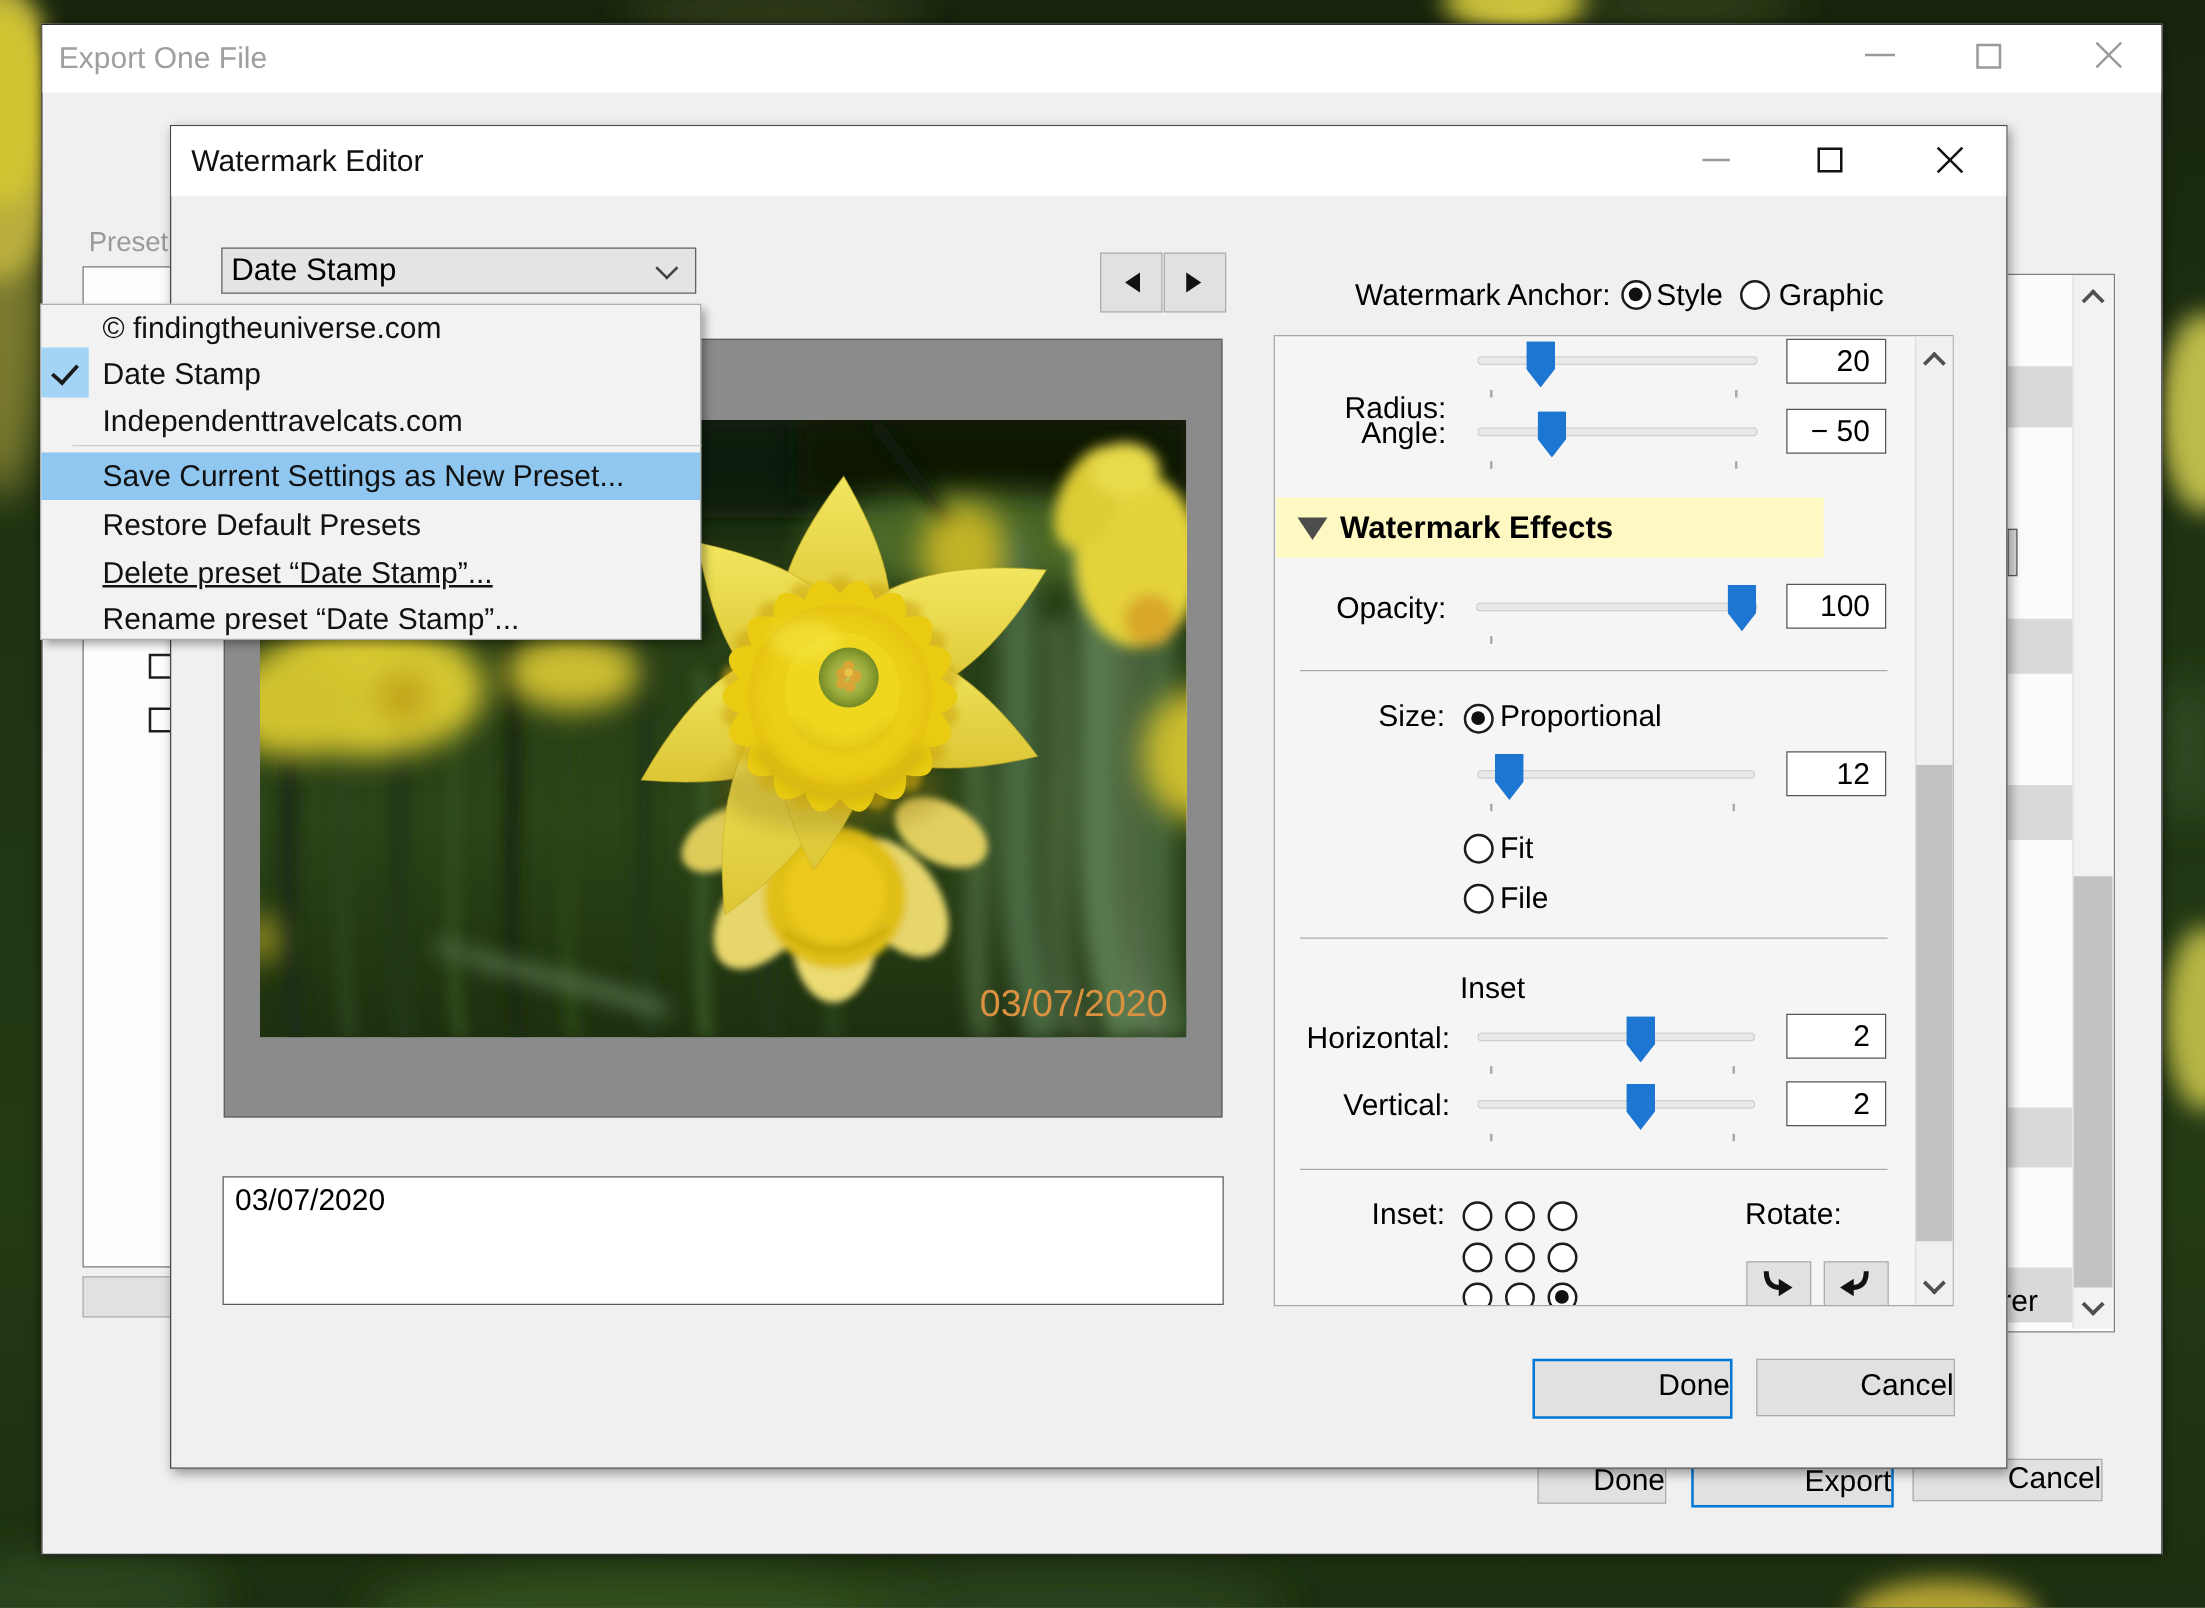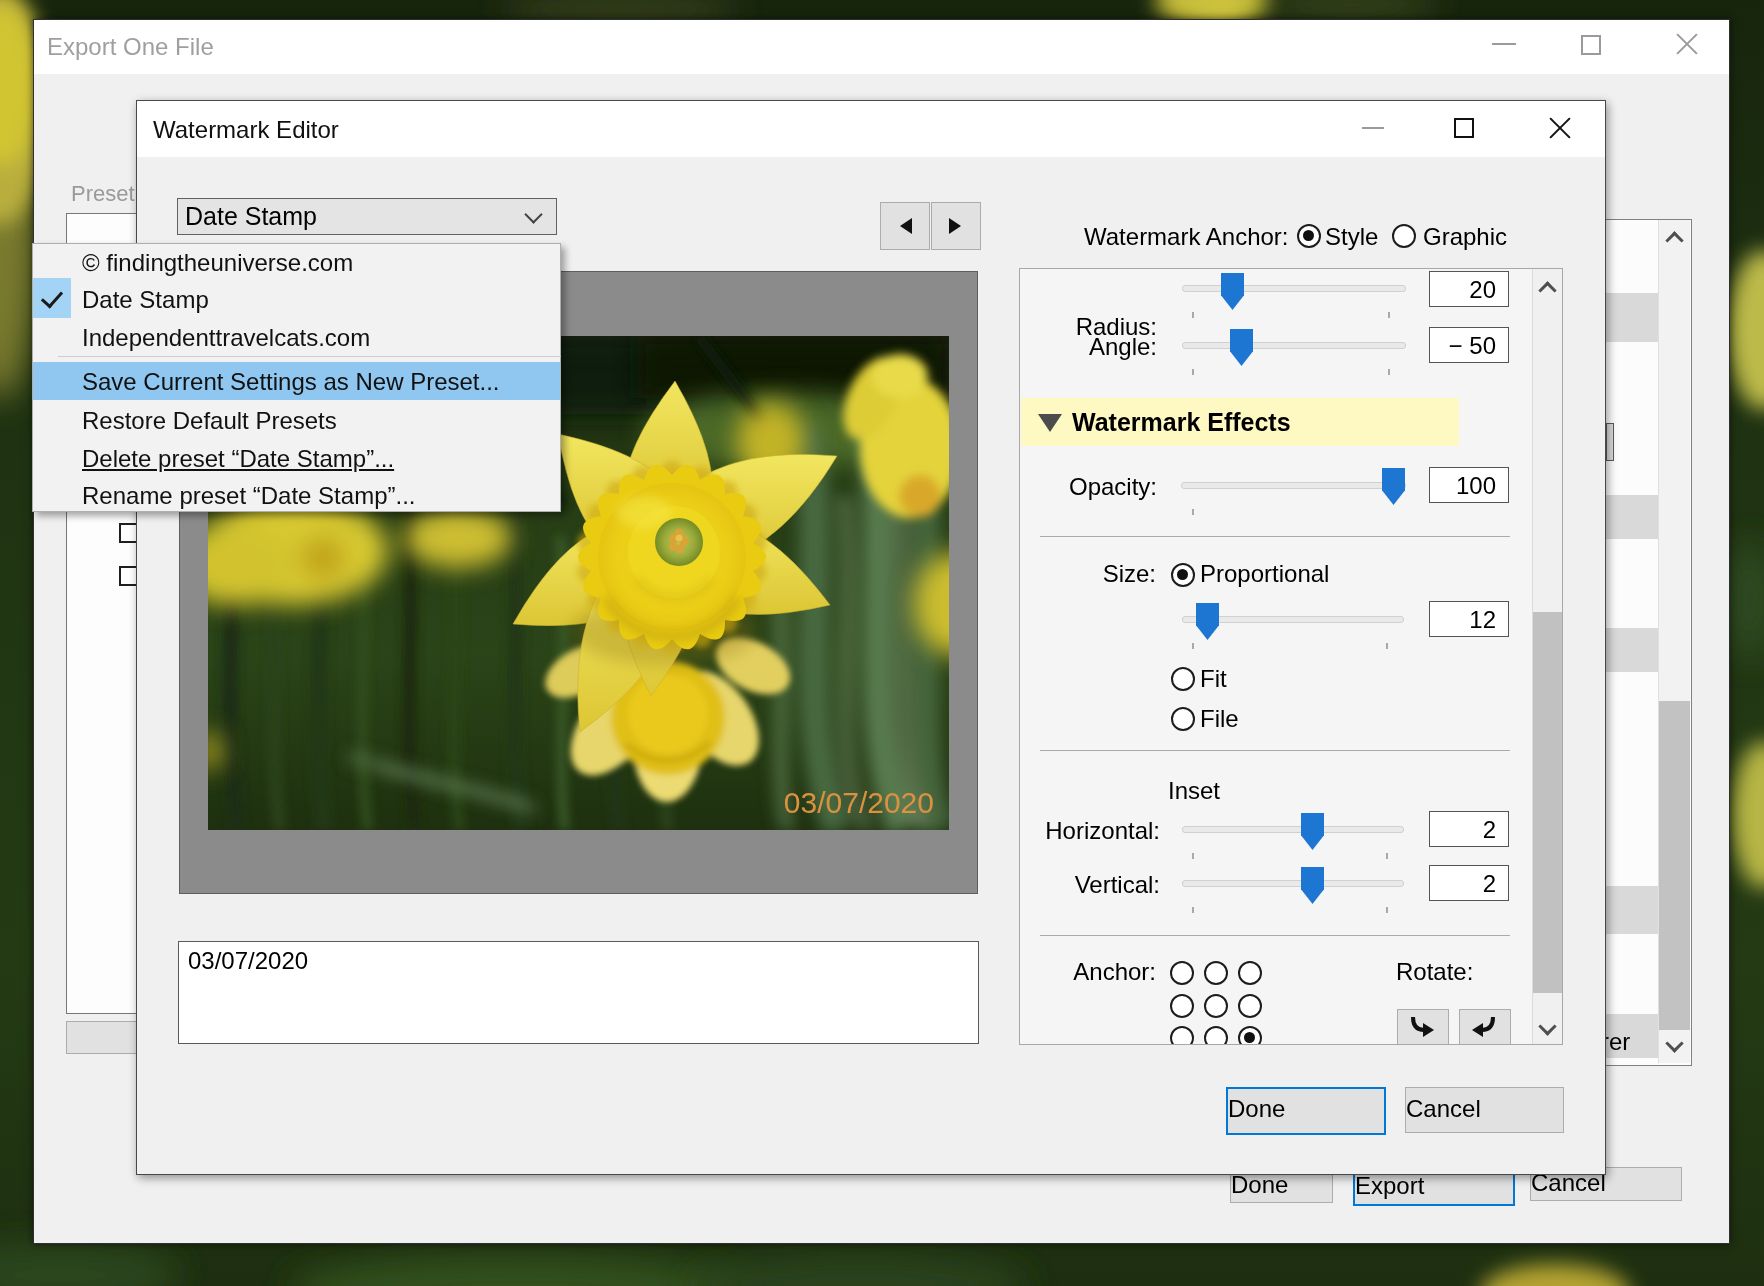--- a/index.html
+++ b/index.html
@@ -20,21 +20,21 @@
 .capmax{position:absolute;width:16px;height:16px;border:2px solid #9a9a9a;}
 .capx{position:absolute;width:21px;height:21px;}
 .capx:before,.capx:after{content:"";position:absolute;left:-1px;top:9px;width:28px;height:0;
  border-top:2px solid #9a9a9a;}
 .capx:before{transform:rotate(45deg);}
 .capx:after{transform:rotate(-45deg);}
 .dk{border-color:#111 !important;}
 .dk:before,.dk:after{border-color:#111 !important;}
 
 .btn{position:absolute;background:#e1e1e1;border:1px solid #acacac;
- font-size:24px;color:#000;text-align:left;}
+ font-size:24px;color:#000;text-align:right;}
 .btn.def{border:2px solid #0078d7;}
 .vbox{position:absolute;width:80px;height:36px;background:#fff;border:1px solid #555;
  font-size:24px;text-align:right;line-height:35px;padding-right:12px;box-sizing:border-box;}
 .track{position:absolute;height:7px;background:#e9e9e9;border:1px solid #d0d0d0;
  box-sizing:border-box;border-radius:3px;}
 .thumb{position:absolute;width:23px;height:37px;background:#1d76d2;
  clip-path:polygon(0 0,100% 0,100% 60%,50% 100%,0 60%);}
 .tick{position:absolute;width:2px;height:6px;background:#a9a9a9;}
 .radio{position:absolute;width:24px;height:24px;border-radius:50%;
  border:2.5px solid #1c1c1c;background:#fff;box-sizing:border-box;}
@@ -325,21 +325,21 @@
   <div class="tick" style="left:366px;top:584px;"></div>
   <div class="vbox" style="left:409px;top:542px;">2</div>
   <div class="rlbl" style="left:0;top:602px;width:140px;">Vertical:</div>
   <div class="track" style="left:162px;top:611px;width:222px;"></div>
   <div class="thumb" style="left:281px;top:598px;"></div>
   <div class="tick" style="left:172px;top:638px;"></div>
   <div class="tick" style="left:366px;top:638px;"></div>
   <div class="vbox" style="left:409px;top:596px;">2</div>
   <div class="hr" style="left:20px;top:666px;width:470px;"></div>
 
-  <div class="rlbl" style="left:0;top:689px;width:136px;">Anchor:</div>
+  <div class="rlbl" style="left:0;top:689px;width:136px;">Inset:</div>
   <div class="radio" style="left:150px;top:692px;"></div>
   <div class="radio" style="left:184px;top:692px;"></div>
   <div class="radio" style="left:218px;top:692px;"></div>
   <div class="radio" style="left:150px;top:725px;"></div>
   <div class="radio" style="left:184px;top:725px;"></div>
   <div class="radio" style="left:218px;top:725px;"></div>
   <div class="radio" style="left:150px;top:757px;"></div>
   <div class="radio" style="left:184px;top:757px;"></div>
   <div class="radio sel" style="left:218px;top:757px;"></div>
   <div class="lbl" style="left:376px;top:689px;">Rotate:</div>

